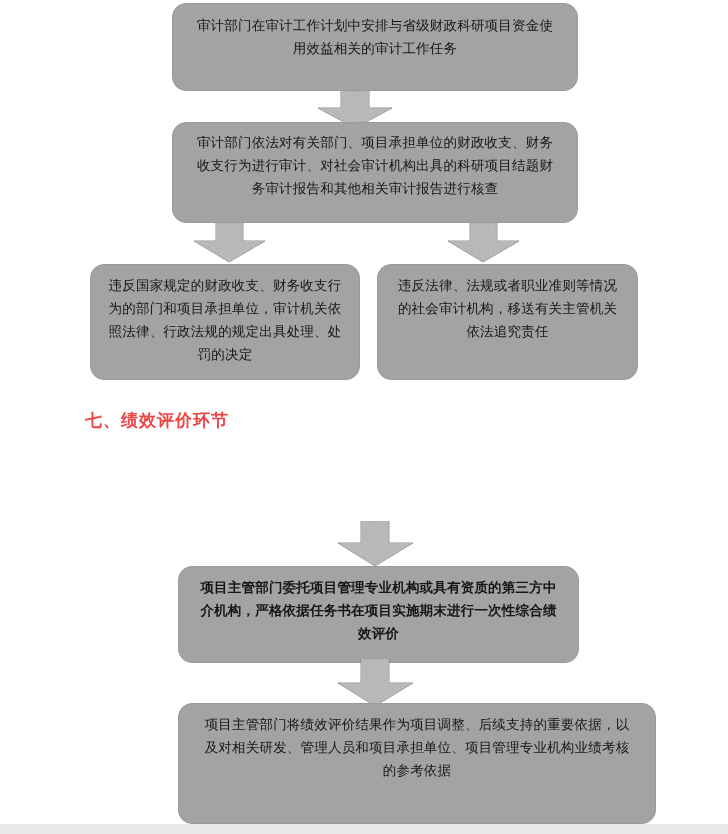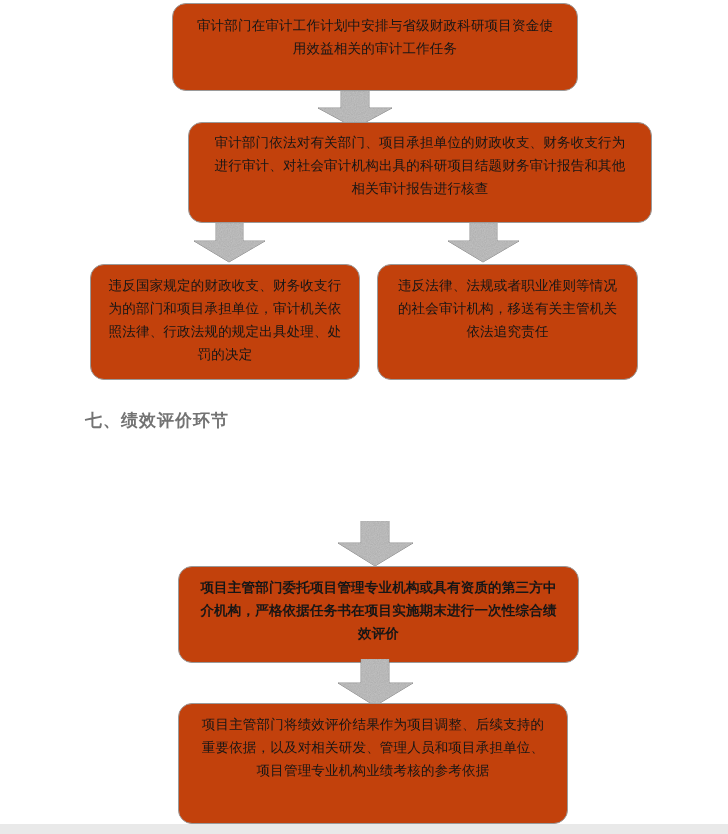--- a/index.html
+++ b/index.html
@@ -30,21 +30,21 @@
     height: 10px;
     background: #e9e9e9;
   }
 
   
   .flow-box {
     position: absolute;
     box-sizing: border-box;
     border: 1px solid #9a9a9a;
     border-radius: 14px;
-    background: #c2410c;
+    background: #a3a3a3;
     display: flex;
     justify-content: center;
     align-items: flex-start;
   }
   .flow-box .box-text {
     display: block;
     width: 100%;
     box-sizing: border-box;
     text-align: center;
     font-family: "DejaVu Serif", "Liberation Serif", serif;
@@ -55,21 +55,21 @@
     word-break: break-all;
   }
 
   
   .section-heading {
     position: absolute;
     font-family: "DejaVu Sans", "Liberation Sans", sans-serif;
     font-weight: bold;
     font-size: 17px;
     letter-spacing: 1px;
-    color: #737373;
+    color: #ef4444;
     white-space: nowrap;
   }
 
   
   .arrow-down {
     position: absolute;
   }
   .arrow-down svg { display: block; }
 </style>
 </head>
@@ -88,21 +88,21 @@
           <feTurbulence type="fractalNoise" baseFrequency="0.9" numOctaves="3" result="n"></feTurbulence>
           <feColorMatrix in="n" type="matrix" values="0 0 0 0 0.55  0 0 0 0 0.55  0 0 0 0 0.55  0 0 0 0.55 0.45" result="c"></feColorMatrix>
           <feComposite in="c" in2="SourceGraphic" operator="in"></feComposite>
         </filter>
       </defs>
       <polygon points="31,0 59,0 59,17 82,17 45,37 8,17 31,17" fill="#9a9a9a" stroke="#767676" stroke-width="0.8"></polygon>
       <polygon points="31,0 59,0 59,17 82,17 45,37 8,17 31,17" fill="#4a4a4a" filter="url(#spk1)"></polygon>
     </svg>
   </div>
 
-  <div class="flow-box" style="left:188px; top:122px; width:464px; height:101px; padding:8px 20px 0 20px;">
+  <div class="flow-box" style="left:172px; top:122px; width:406px; height:101px; padding:8px 20px 0 20px;">
     <span class="box-text">审计部门依法对有关部门、项目承担单位的财政收支、财务收支行为进行审计、对社会审计机构出具的科研项目结题财务审计报告和其他相关审计报告进行核查</span>
   </div>
 
   <div class="arrow-down" style="left:186px; top:223px;">
     <svg width="90" height="40" viewBox="0 0 90 40">
       <defs>
         <filter id="spk2" x="0" y="0" width="100%" height="100%">
           <feTurbulence type="fractalNoise" baseFrequency="0.9" numOctaves="3" result="n"></feTurbulence>
           <feColorMatrix in="n" type="matrix" values="0 0 0 0 0.55  0 0 0 0 0.55  0 0 0 0 0.55  0 0 0 0.55 0.45" result="c"></feColorMatrix>
           <feComposite in="c" in2="SourceGraphic" operator="in"></feComposite>
@@ -163,18 +163,18 @@
           <feTurbulence type="fractalNoise" baseFrequency="0.9" numOctaves="3" result="n"></feTurbulence>
           <feColorMatrix in="n" type="matrix" values="0 0 0 0 0.55  0 0 0 0 0.55  0 0 0 0 0.55  0 0 0 0.55 0.45" result="c"></feColorMatrix>
           <feComposite in="c" in2="SourceGraphic" operator="in"></feComposite>
         </filter>
       </defs>
       <polygon points="28,0 56,0 56,24 80,24 42,47 5,24 28,24" fill="#9a9a9a" stroke="#767676" stroke-width="0.8"></polygon>
       <polygon points="28,0 56,0 56,24 80,24 42,47 5,24 28,24" fill="#4a4a4a" filter="url(#spk5)"></polygon>
     </svg>
   </div>
 
-  <div class="flow-box" style="left:178px; top:703px; width:390px; height:121px; padding:9px 20px 0 20px;">
+  <div class="flow-box" style="left:178px; top:703px; width:478px; height:121px; padding:9px 20px 0 20px;">
     <span class="box-text">项目主管部门将绩效评价结果作为项目调整、后续支持的重要依据，以及对相关研发、管理人员和项目承担单位、项目管理专业机构业绩考核的参考依据</span>
   </div>
 
   <div class="footer-strip"></div>
 </div>
 
 </body></html>

